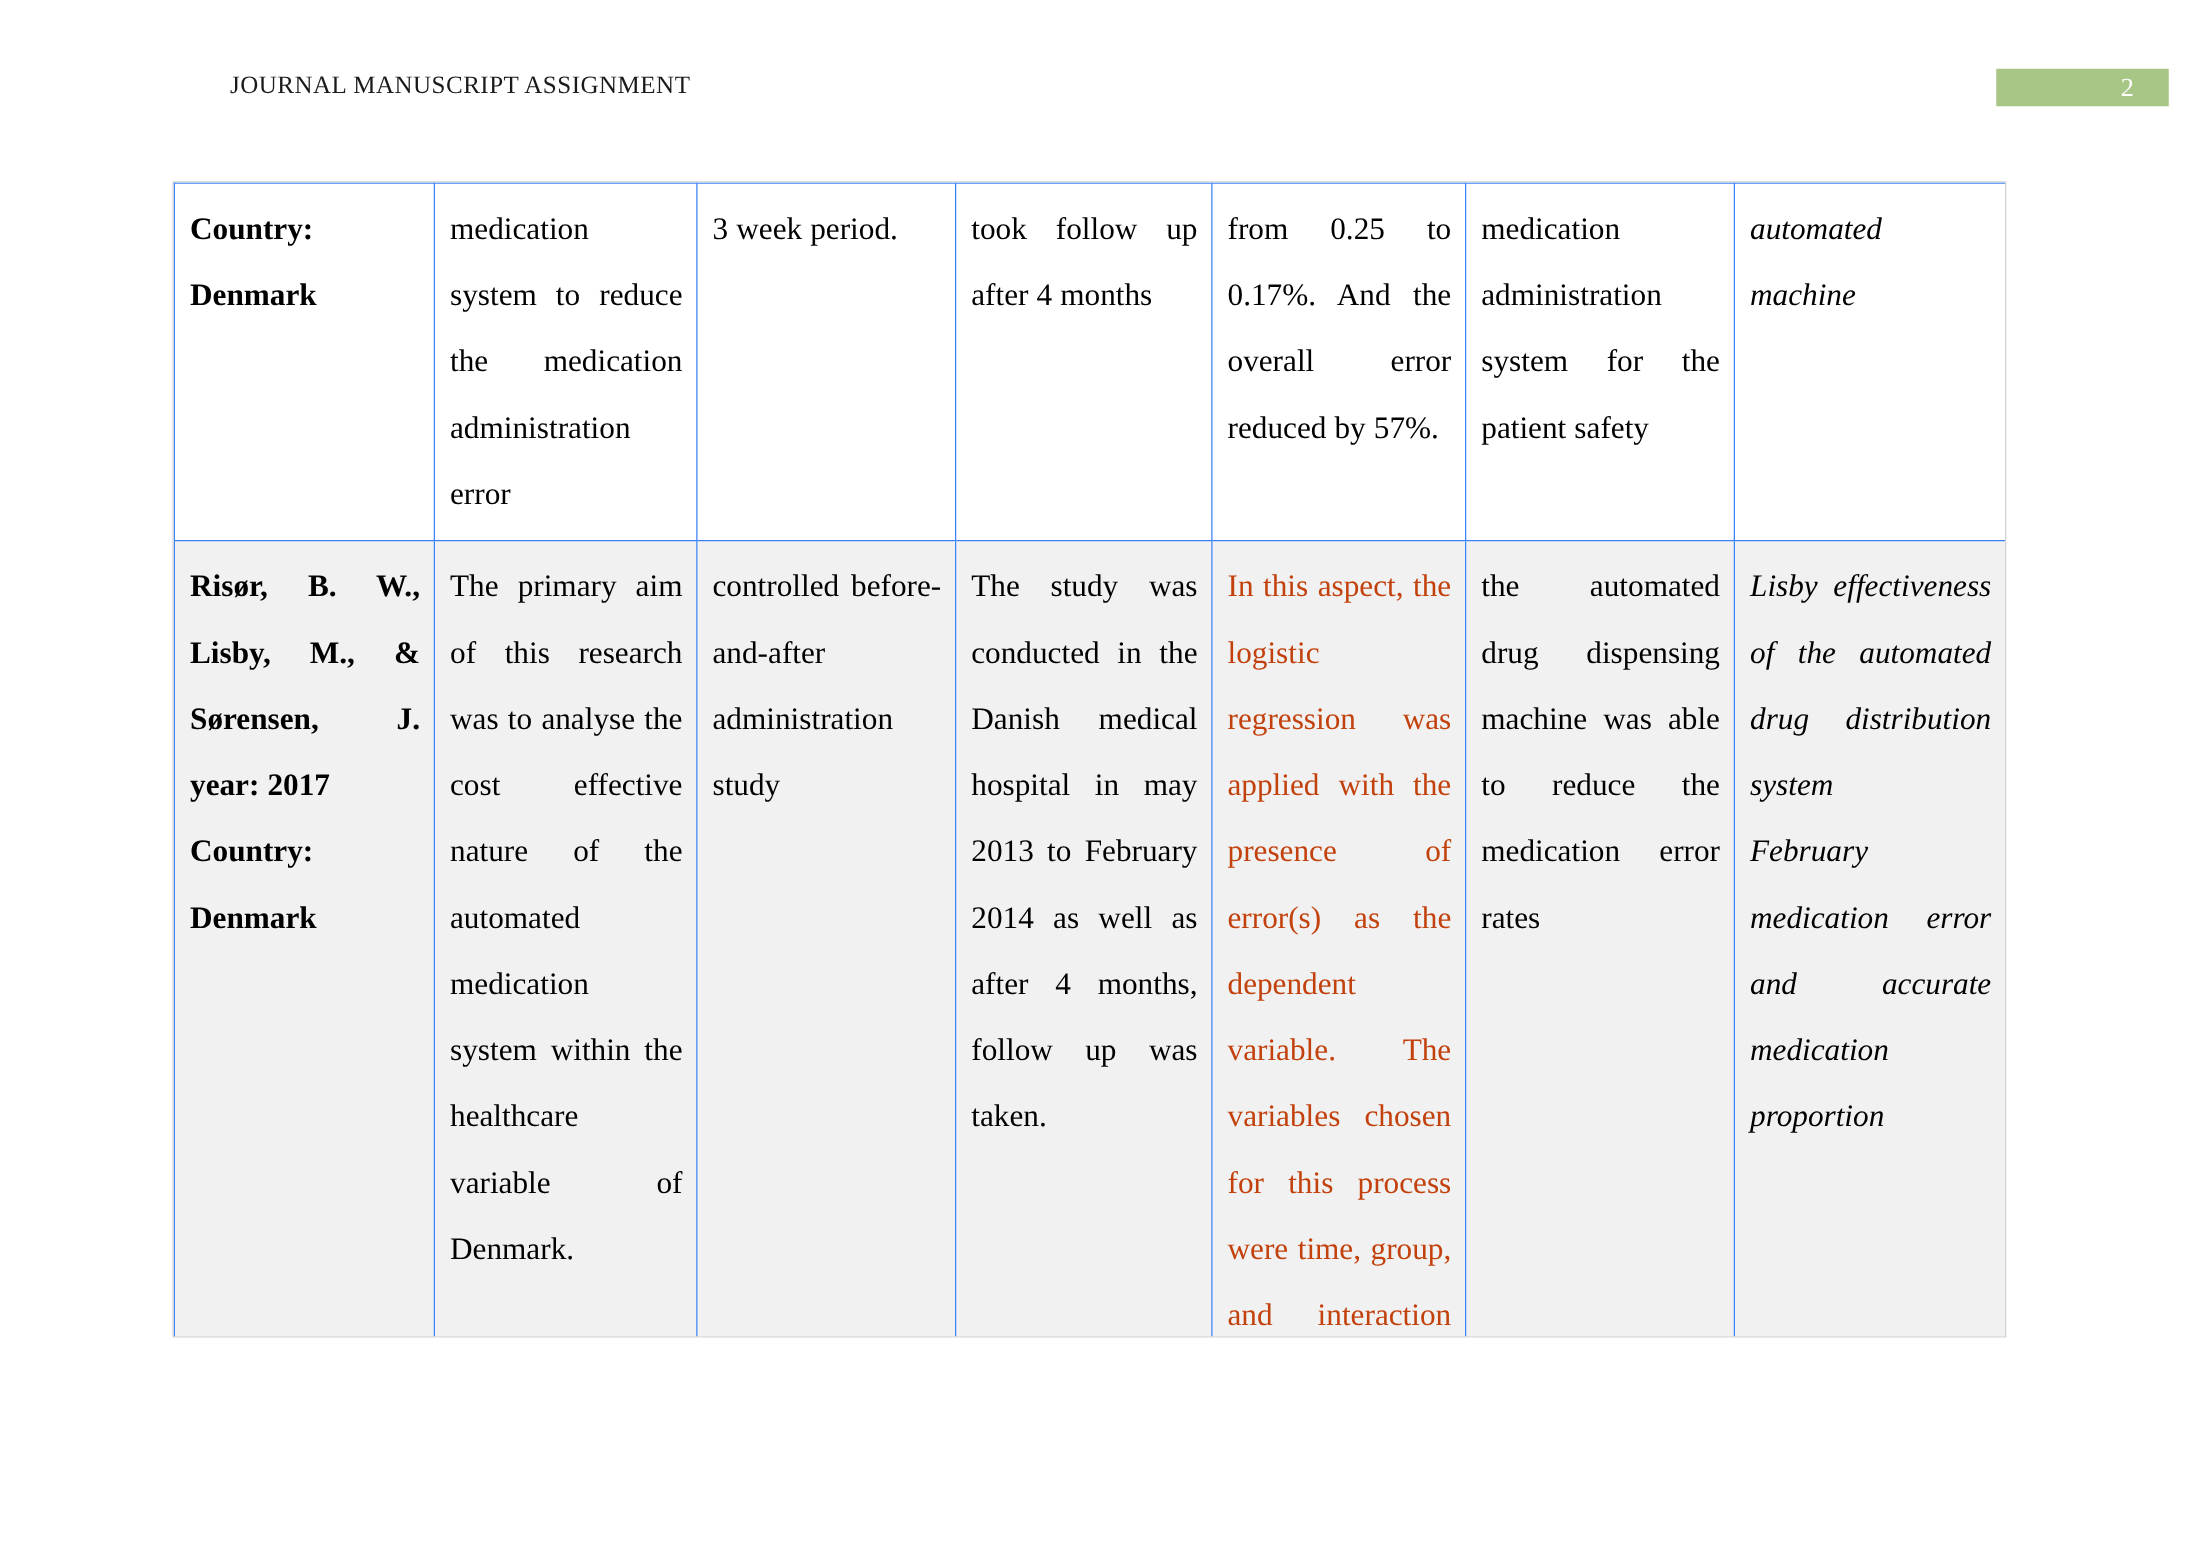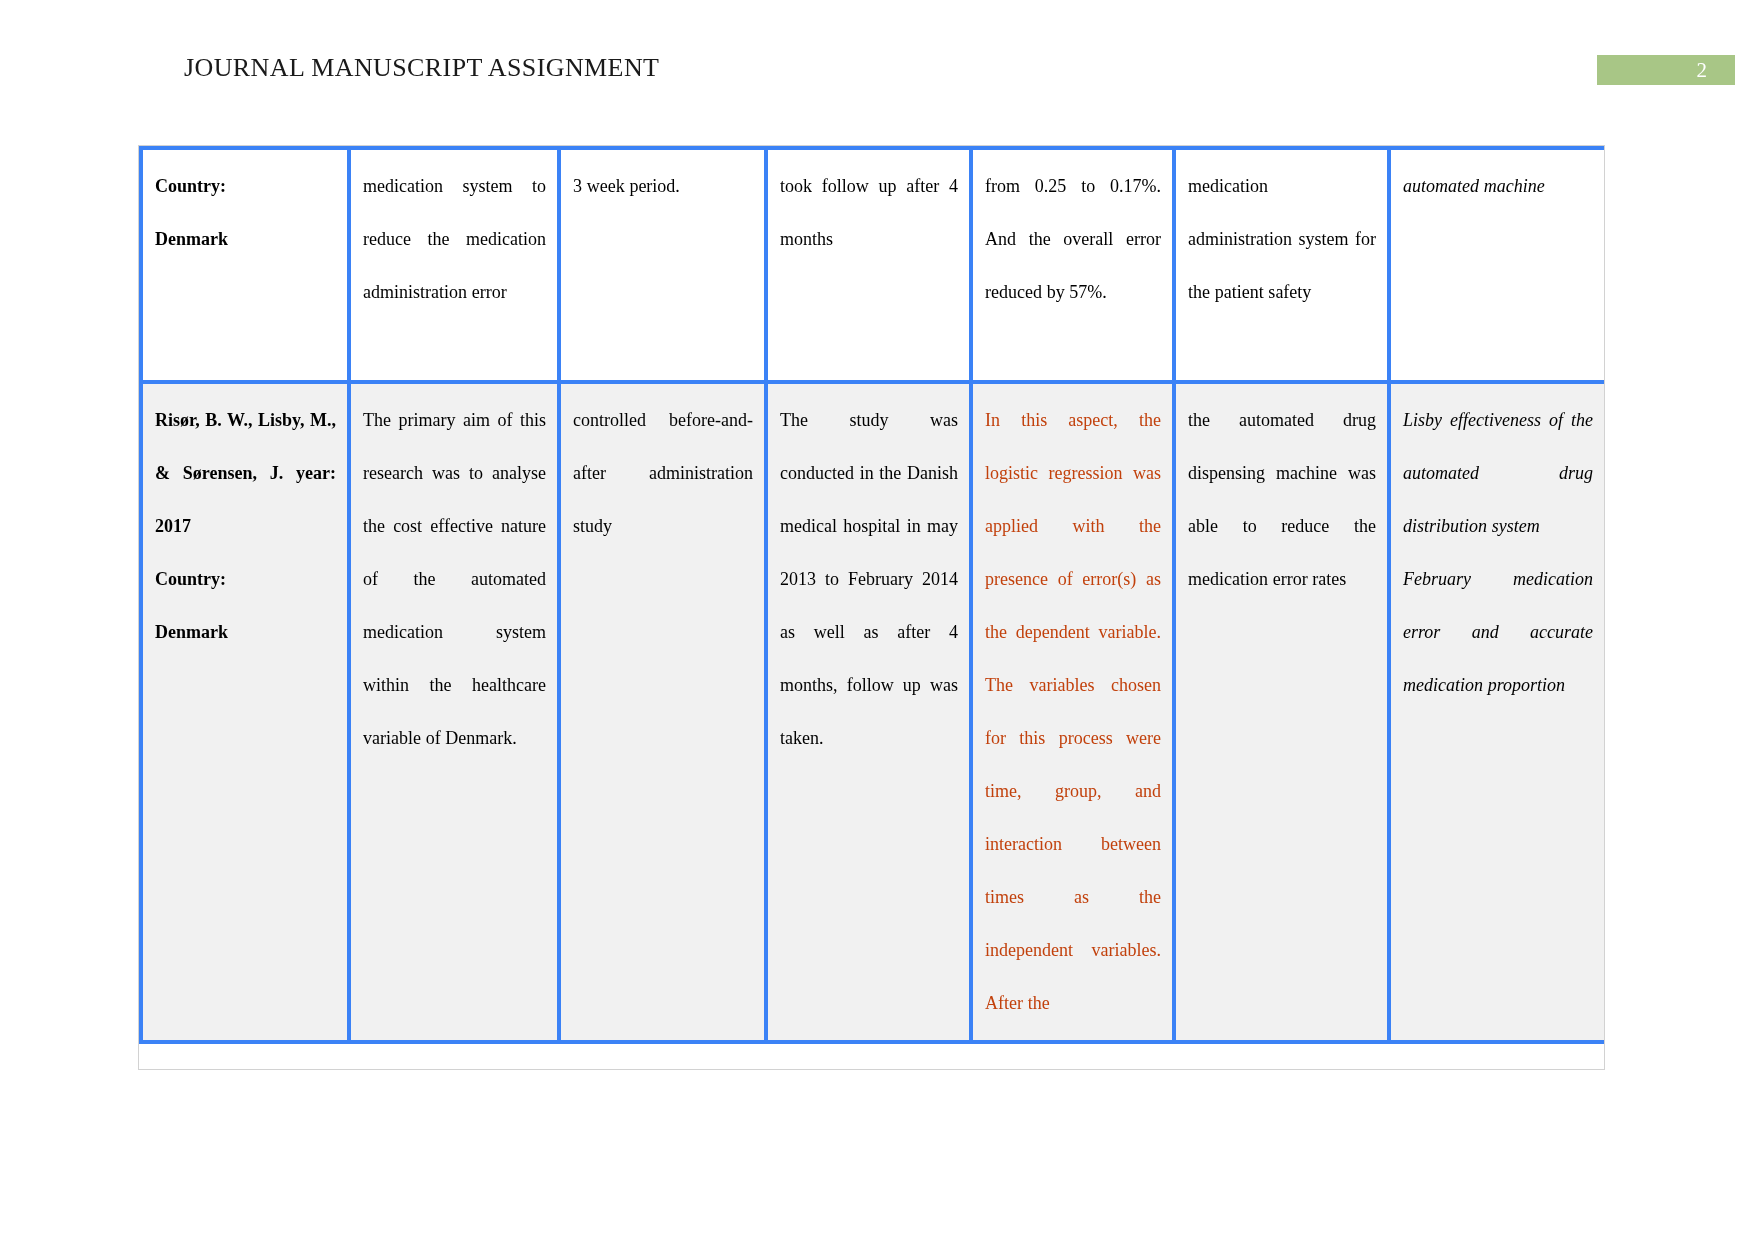--- a/index.html
+++ b/index.html
@@ -28,21 +28,21 @@
     position: absolute;
     top: 48px;
     left: 0;
     width: 1754px;
     height: 46px;
   }
   .header-title {
     position: absolute;
     left: 184px;
     top: 0;
-    font-size: 26px;
+    font-size: 20px;
     line-height: 40px;
     letter-spacing: 0.4px;
     white-space: nowrap;
     color: #1a1a1a;
   }
   .page-number-badge {
     position: absolute;
     left: 1597px;
     top: 7px;
     width: 138px;
@@ -66,24 +66,24 @@
     overflow: hidden;
     border: 1px solid #d2d2d2;
     box-sizing: border-box;
   }
   table.grid {
     width: 1465px;
     border-collapse: collapse;
     table-layout: fixed;
   }
   table.grid td {
-    border: 4px solid #3b82f6;
+    border: 1px solid #3b82f6;
     vertical-align: top;
     padding: 10px 11px 10px 12px;
-    font-size: 18px;
+    font-size: 25px;
     line-height: 53px;
     text-align: justify;
     text-justify: inter-word;
     word-spacing: 0.2px;
     hyphens: none;
   }
   table.grid tr.row-white td { background: #ffffff; }
   table.grid tr.row-gray  td { background: #f1f1f1; }
 
   td.bold    { font-weight: bold; }

